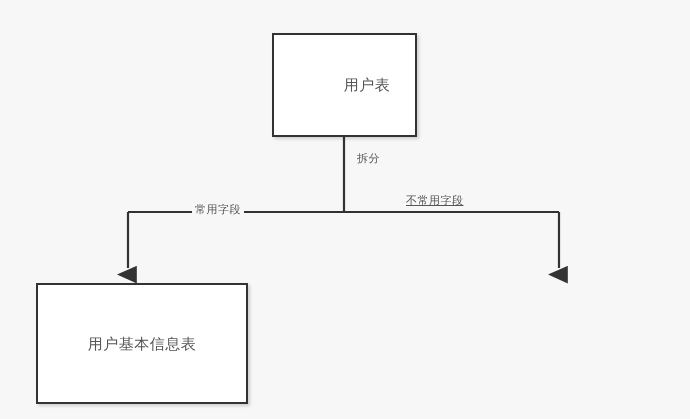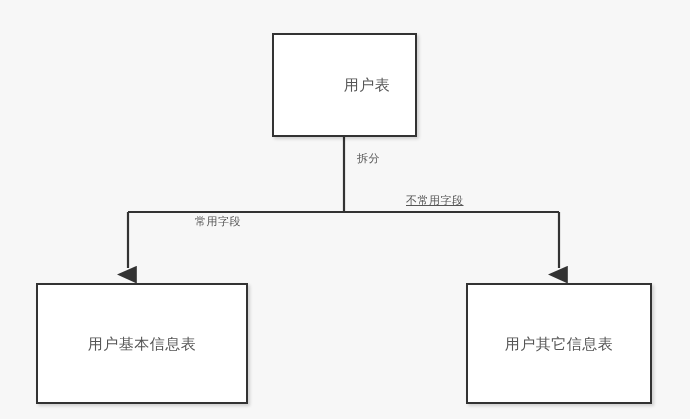--- a/index.html
+++ b/index.html
@@ -74,21 +74,20 @@
     padding: 0 3px;
     z-index: 4;
   }
   #edge-label-split {
     left: 354px;
     top: 152px;
   }
   #edge-label-common-fields {
     left: 192px;
     top: 203px;
-    margin-top: 12px;
   }
   #edge-label-uncommon-fields {
     left: 403px;
     top: 194px;
     text-decoration: underline;
   }
 </style>
 </head>
 <body>
 
@@ -111,23 +110,20 @@
   </svg>
 
   <div class="node-box" id="node-user-table">
     <span class="node-label">用户表</span>
   </div>
 
   <div class="node-box" id="node-user-basic-info-table">
     <span class="node-label">用户基本信息表</span>
   </div>
 
-  <div class="node-box" id="node-user-other-info-table">
-    <span class="node-label">用户其它信息表</span>
-  </div>
 
   <span class="edge-label" id="edge-label-split">拆分</span>
 
   <span class="edge-label" id="edge-label-common-fields">常用字段</span>
 
   <span class="edge-label" id="edge-label-uncommon-fields">不常用字段</span>
 
 </div>
 
 </body></html>

